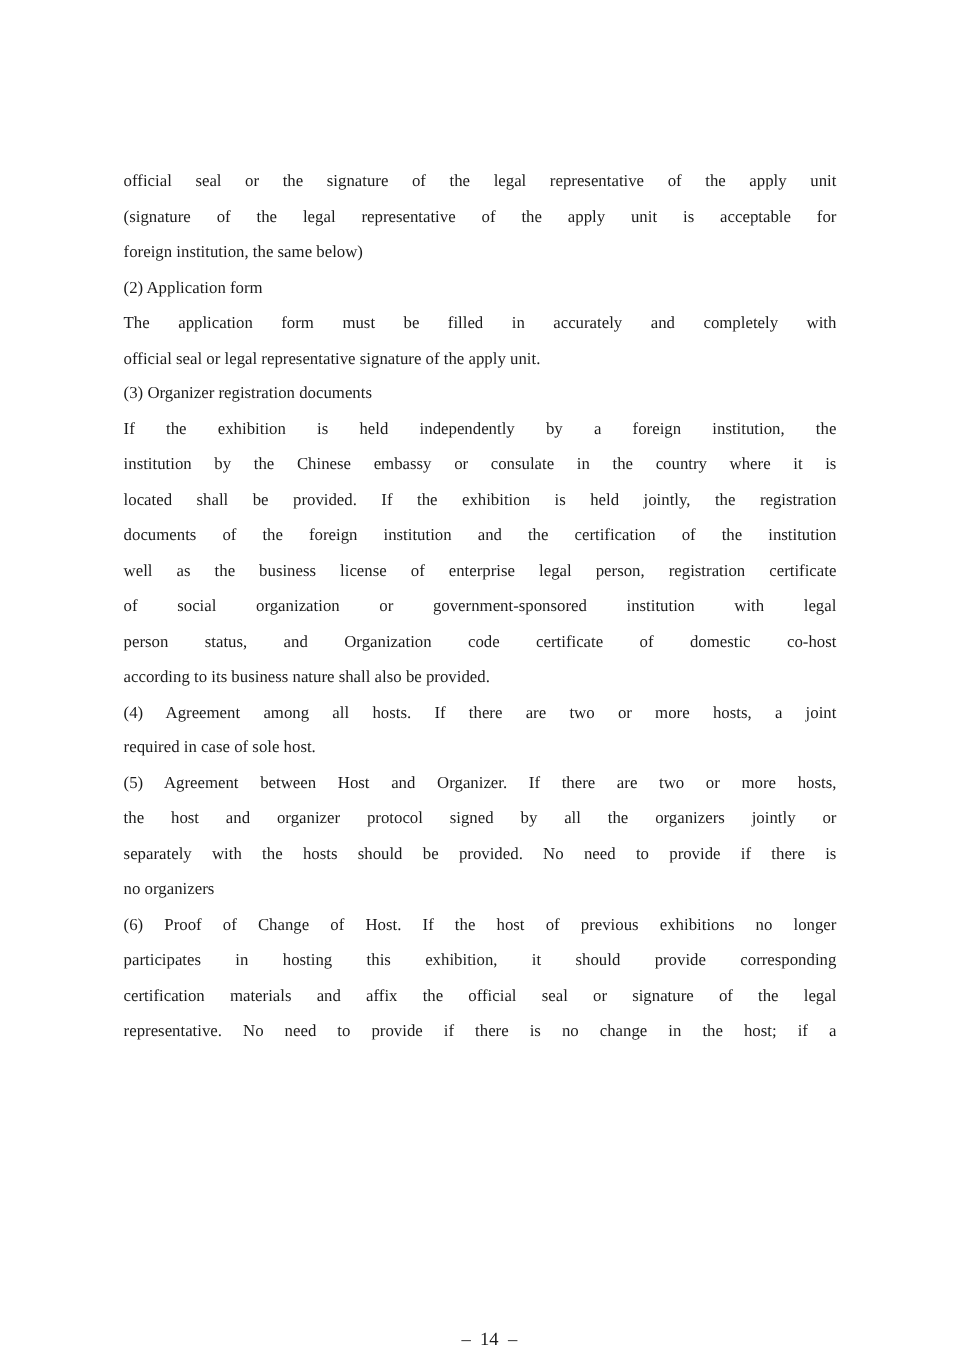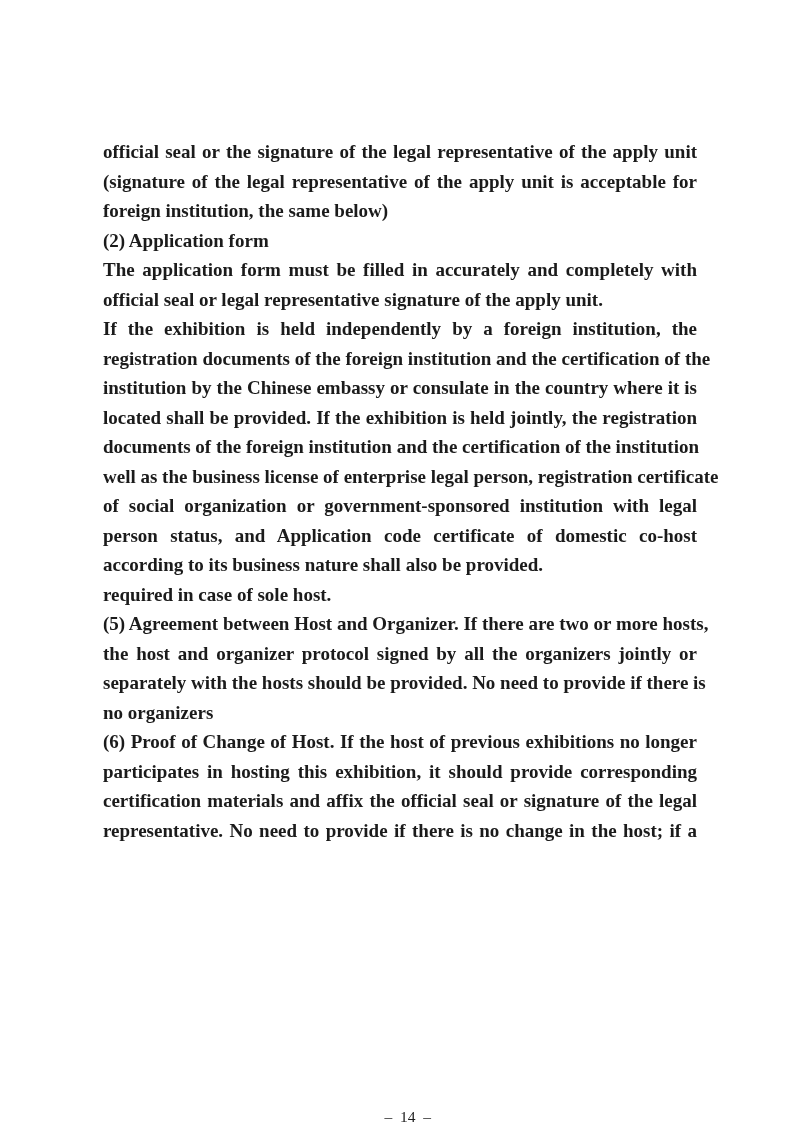--- a/index.html
+++ b/index.html
@@ -16,26 +16,25 @@
     color: #1b1b1b;
     overflow: hidden;
   }
   .text-block {
     position: absolute;
     left: 103px;
     top: 137px;
     width: 594px;
   }
   .line {
-    font-size: 19px;
+    font-size: 14px;
     line-height: 29.5px;
     white-space: nowrap;
     text-align: justify;
     text-align-last: justify;
-    font-weight: bold;
   }
   .line.flush-left {
     text-align: right;
     text-align-last: left;
   }
   .footer {
     position: absolute;
     left: 0;
     top: 1072px;
     width: 800px;
@@ -49,29 +48,30 @@
 <body>
 
 <div class="page">
   <div class="text-block" id="text-block">
       <div class="line">official seal or the signature of the legal representative of the apply unit</div>
       <div class="line">(signature of the legal representative of the apply unit is acceptable for</div>
       <div class="line flush-left">foreign institution, the same below)</div>
       <div class="line flush-left">(2) Application form</div>
       <div class="line">The application form must be filled in accurately and completely with</div>
       <div class="line flush-left">official seal or legal representative signature of the apply unit.</div>
+      <div class="line flush-left">(3) Organizer registration documents</div>
       <div class="line">If the exhibition is held independently by a foreign institution, the</div>
-      <div class="line">registration documents of the foreign institution and the certification of the</div>
       <div class="line">institution by the Chinese embassy or consulate in the country where it is</div>
       <div class="line">located shall be provided. If the exhibition is held jointly, the registration</div>
       <div class="line">documents of the foreign institution and the certification of the institution</div>
       <div class="line">well as the business license of enterprise legal person, registration certificate</div>
       <div class="line">of social organization or government-sponsored institution with legal</div>
-      <div class="line">person status, and Application code certificate of domestic co-host</div>
+      <div class="line">person status, and Organization code certificate of domestic co-host</div>
       <div class="line flush-left">according to its business nature shall also be provided.</div>
+      <div class="line">(4) Agreement among all hosts. If there are two or more hosts, a joint</div>
       <div class="line flush-left">required in case of sole host.</div>
       <div class="line">(5) Agreement between Host and Organizer. If there are two or more hosts,</div>
       <div class="line">the host and organizer protocol signed by all the organizers jointly or</div>
       <div class="line">separately with the hosts should be provided. No need to provide if there is</div>
       <div class="line flush-left">no organizers</div>
       <div class="line">(6) Proof of Change of Host. If the host of previous exhibitions no longer</div>
       <div class="line">participates in hosting this exhibition, it should provide corresponding</div>
       <div class="line">certification materials and affix the official seal or signature of the legal</div>
       <div class="line">representative. No need to provide if there is no change in the host; if a</div>
     </div>

